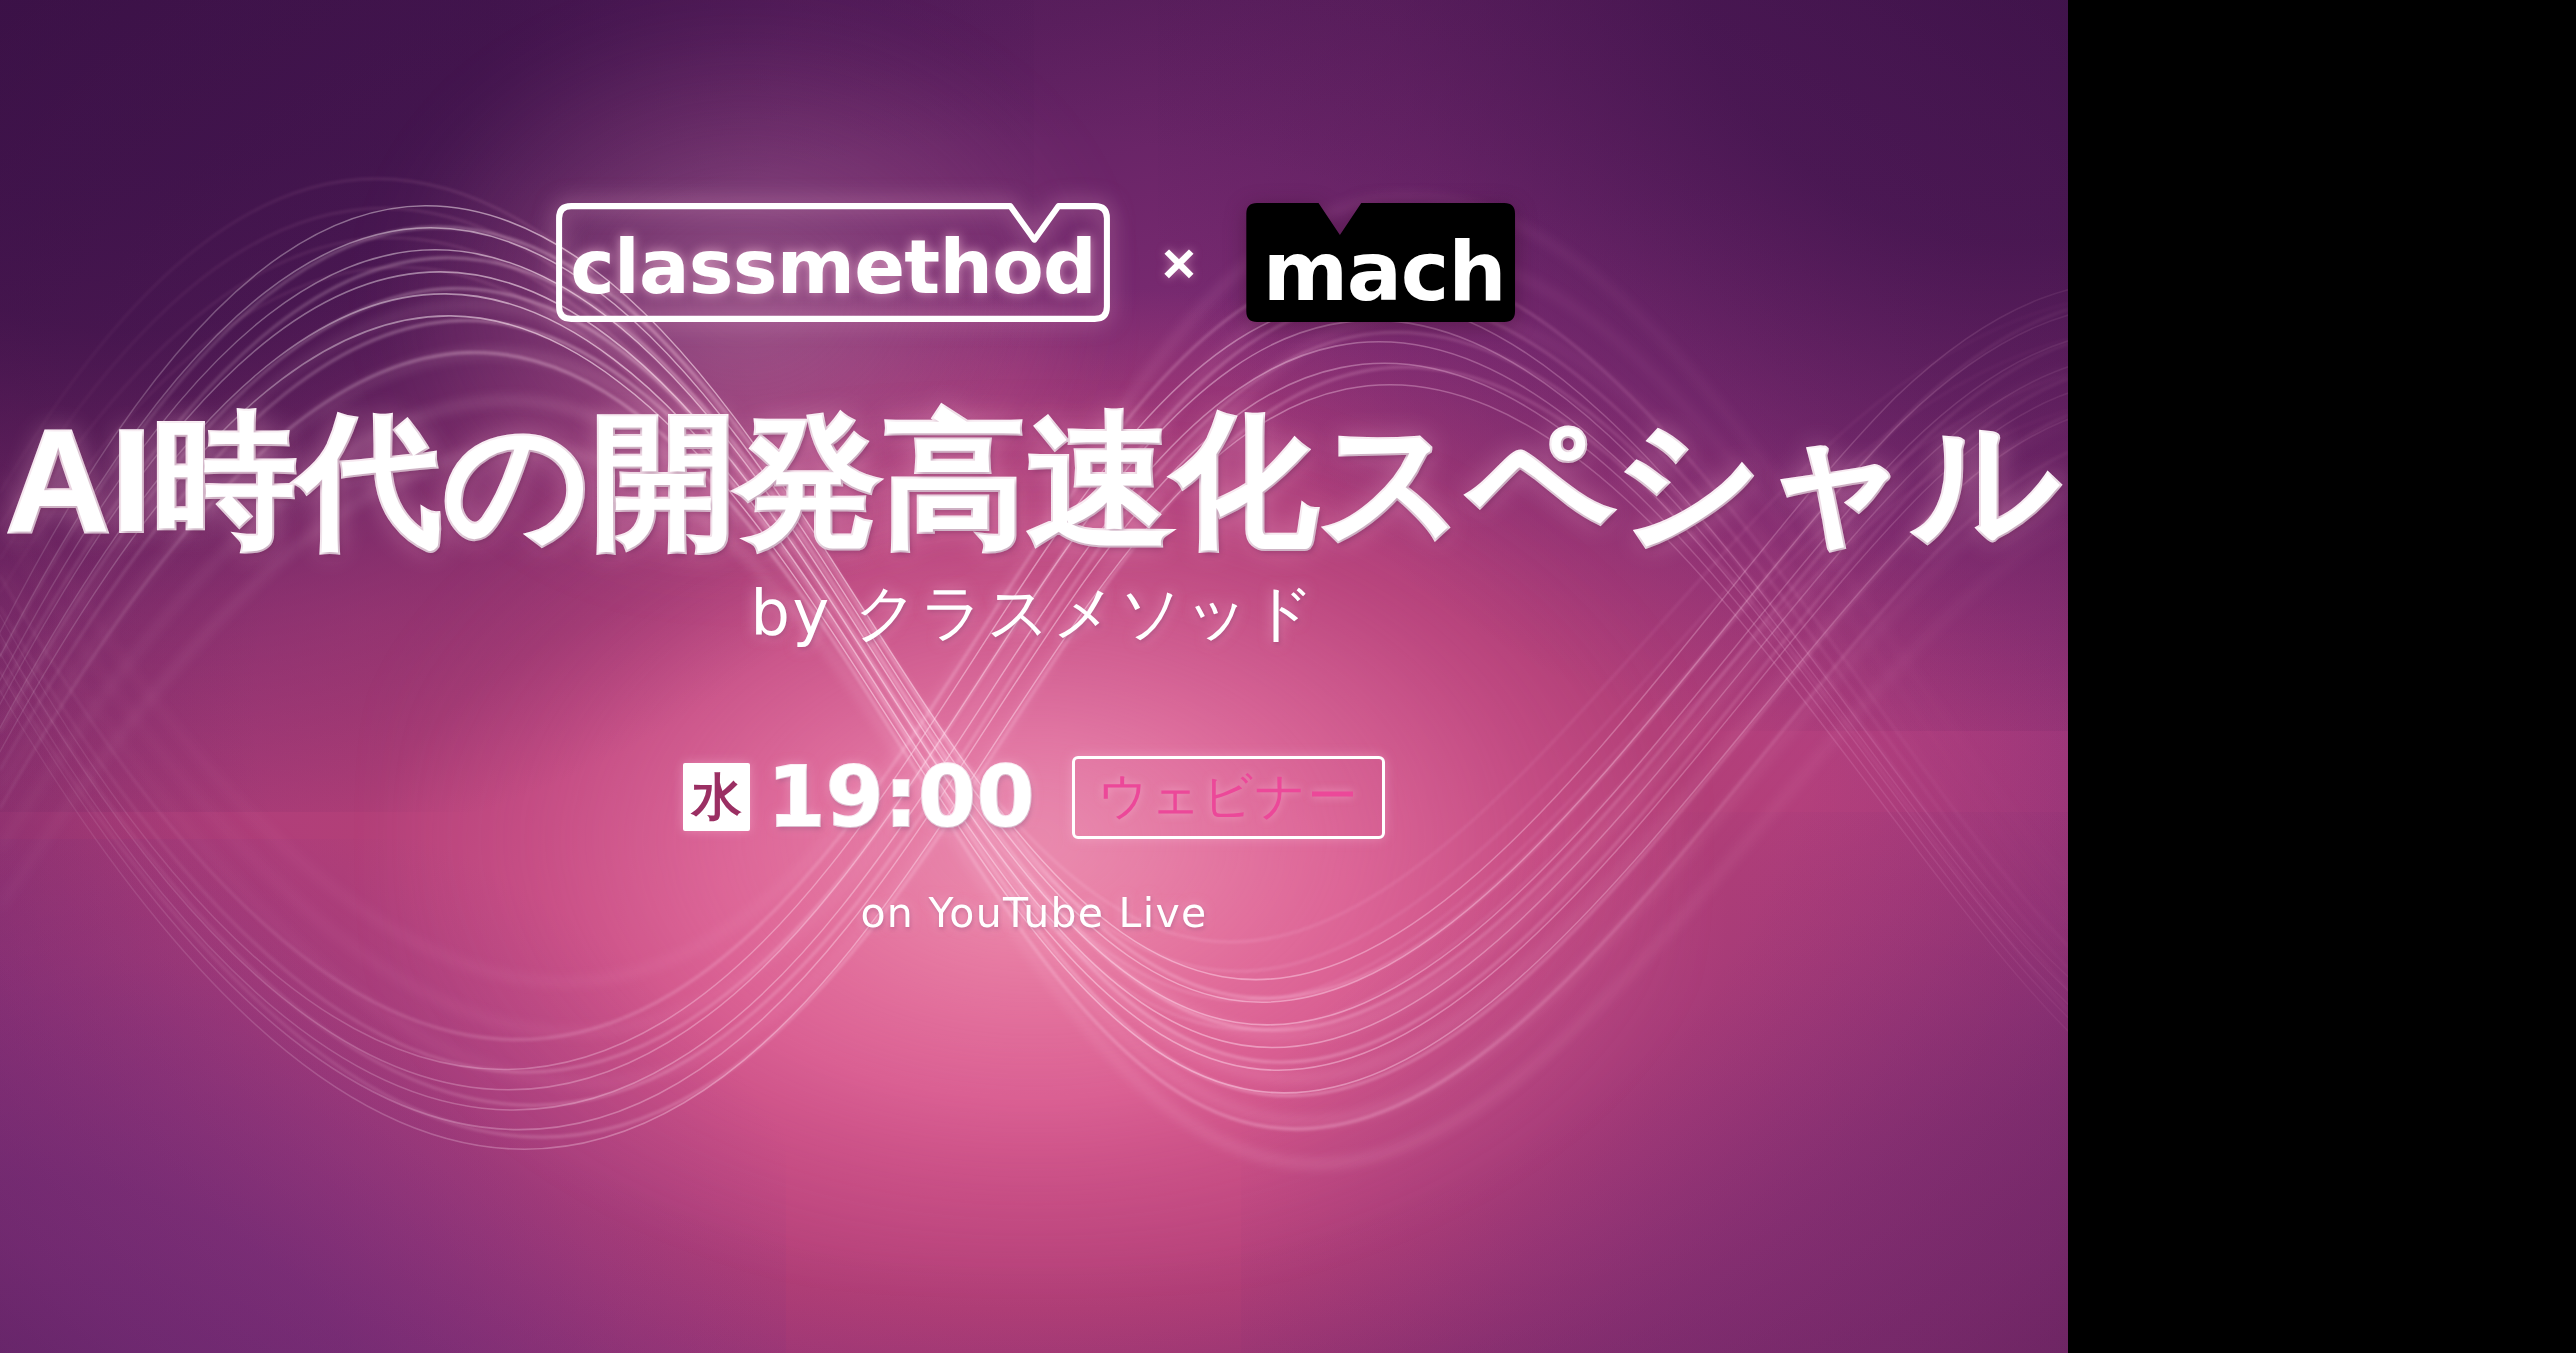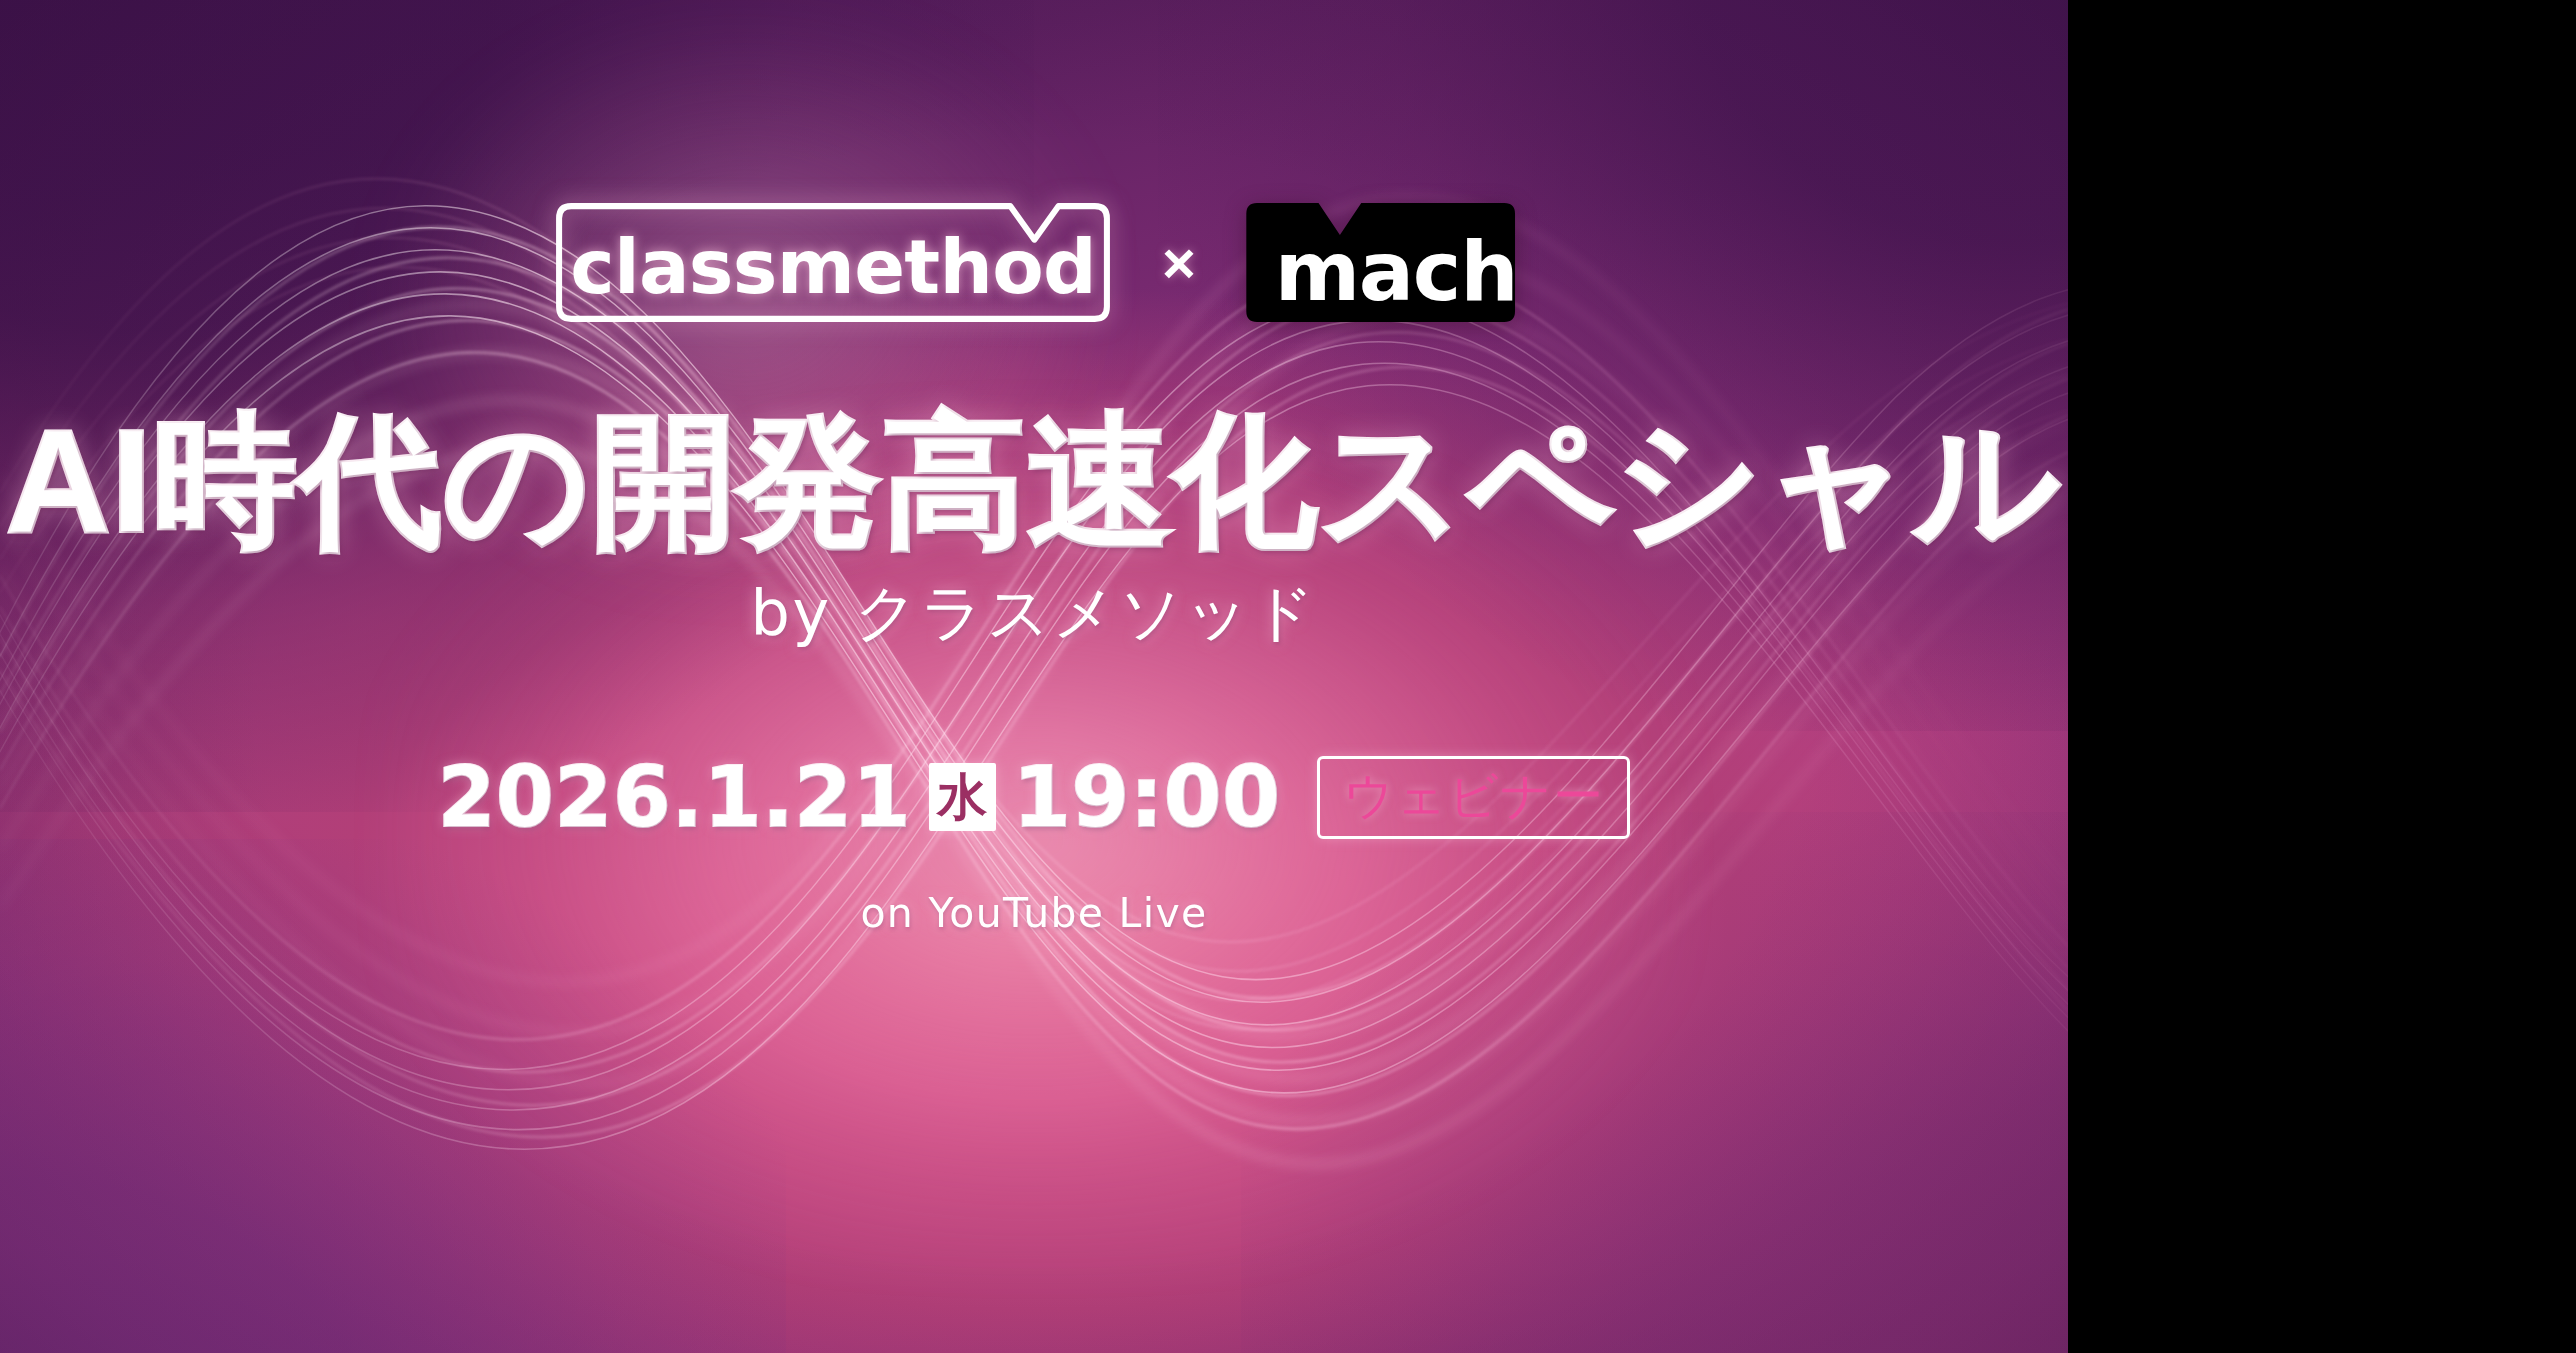--- a/index.html
+++ b/index.html
@@ -96,21 +96,21 @@
     text-shadow:0 0 9.4px rgba(255,200,225,0.5);
     padding:0 4px; user-select:none;
   }
   .mach-logo {
     position:relative;
     width:282px; height:127px;
   }
   .mach-logo svg { display:block; width:100%; height:100%;
     filter:drop-shadow(0 4px 10.7px rgba(60,10,45,0.45)); }
   .mach-wordmark {
-    position:absolute; left:16px; top:0; width:100%; height:100%;
+    position:absolute; left:4px; top:0; width:100%; height:100%;
     display:flex; align-items:center; justify-content:center;
     padding-top:17.4px;
     font-size:82px; font-weight:700; letter-spacing:-1.3px;
     color:#ffffff;
     font-family:"DejaVu Sans","Liberation Sans",sans-serif;
   }
 
   
   .title {
     margin-top:79px;
@@ -325,21 +325,20 @@
         <div class="mach-wordmark">mach</div>
       </div>
 
     </div>
 
     <h1 class="title">AI時代の開発高速化スペシャル</h1>
 
     <div class="subtitle">by クラスメソッド</div>
 
     <div class="date-row">
-      <span class="date-text">2026.1.21</span>
       <span class="dow-badge">水</span>
       <span class="time-text">19:00</span>
       <span class="webinar-badge">ウェビナー</span>
     </div>
 
     <div class="platform">on YouTube Live</div>
 
   </div>
 </div>
 

